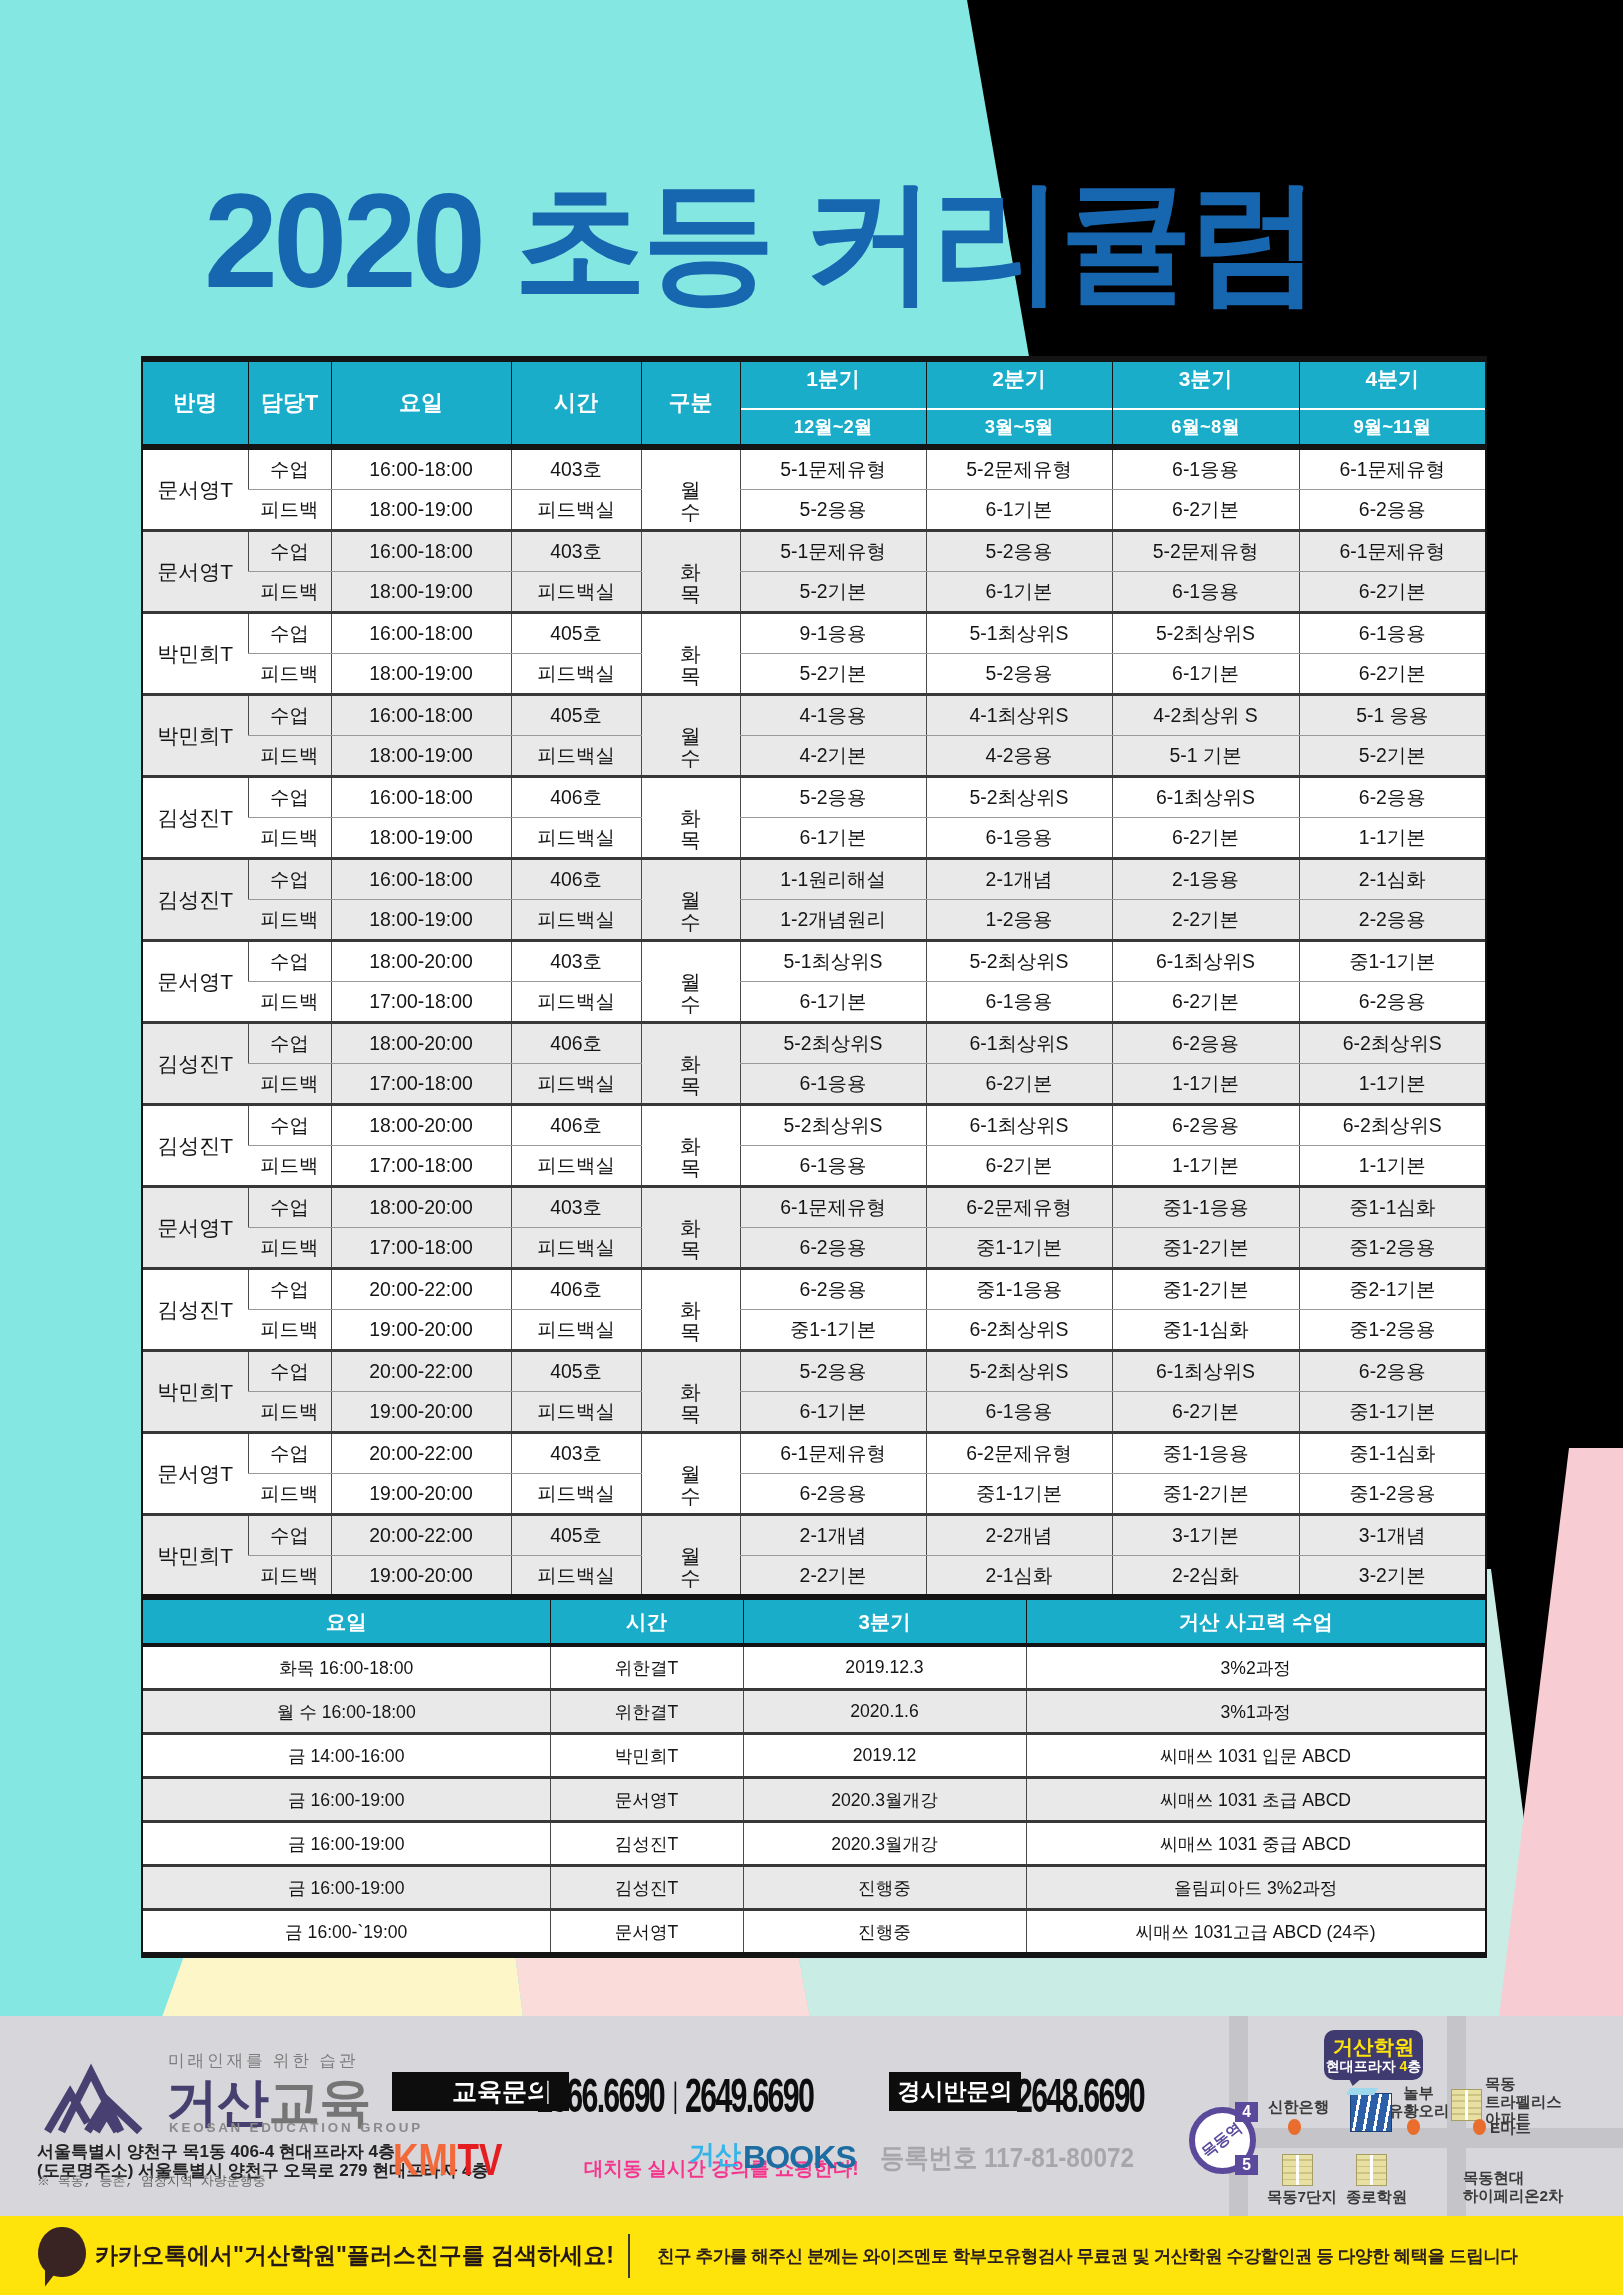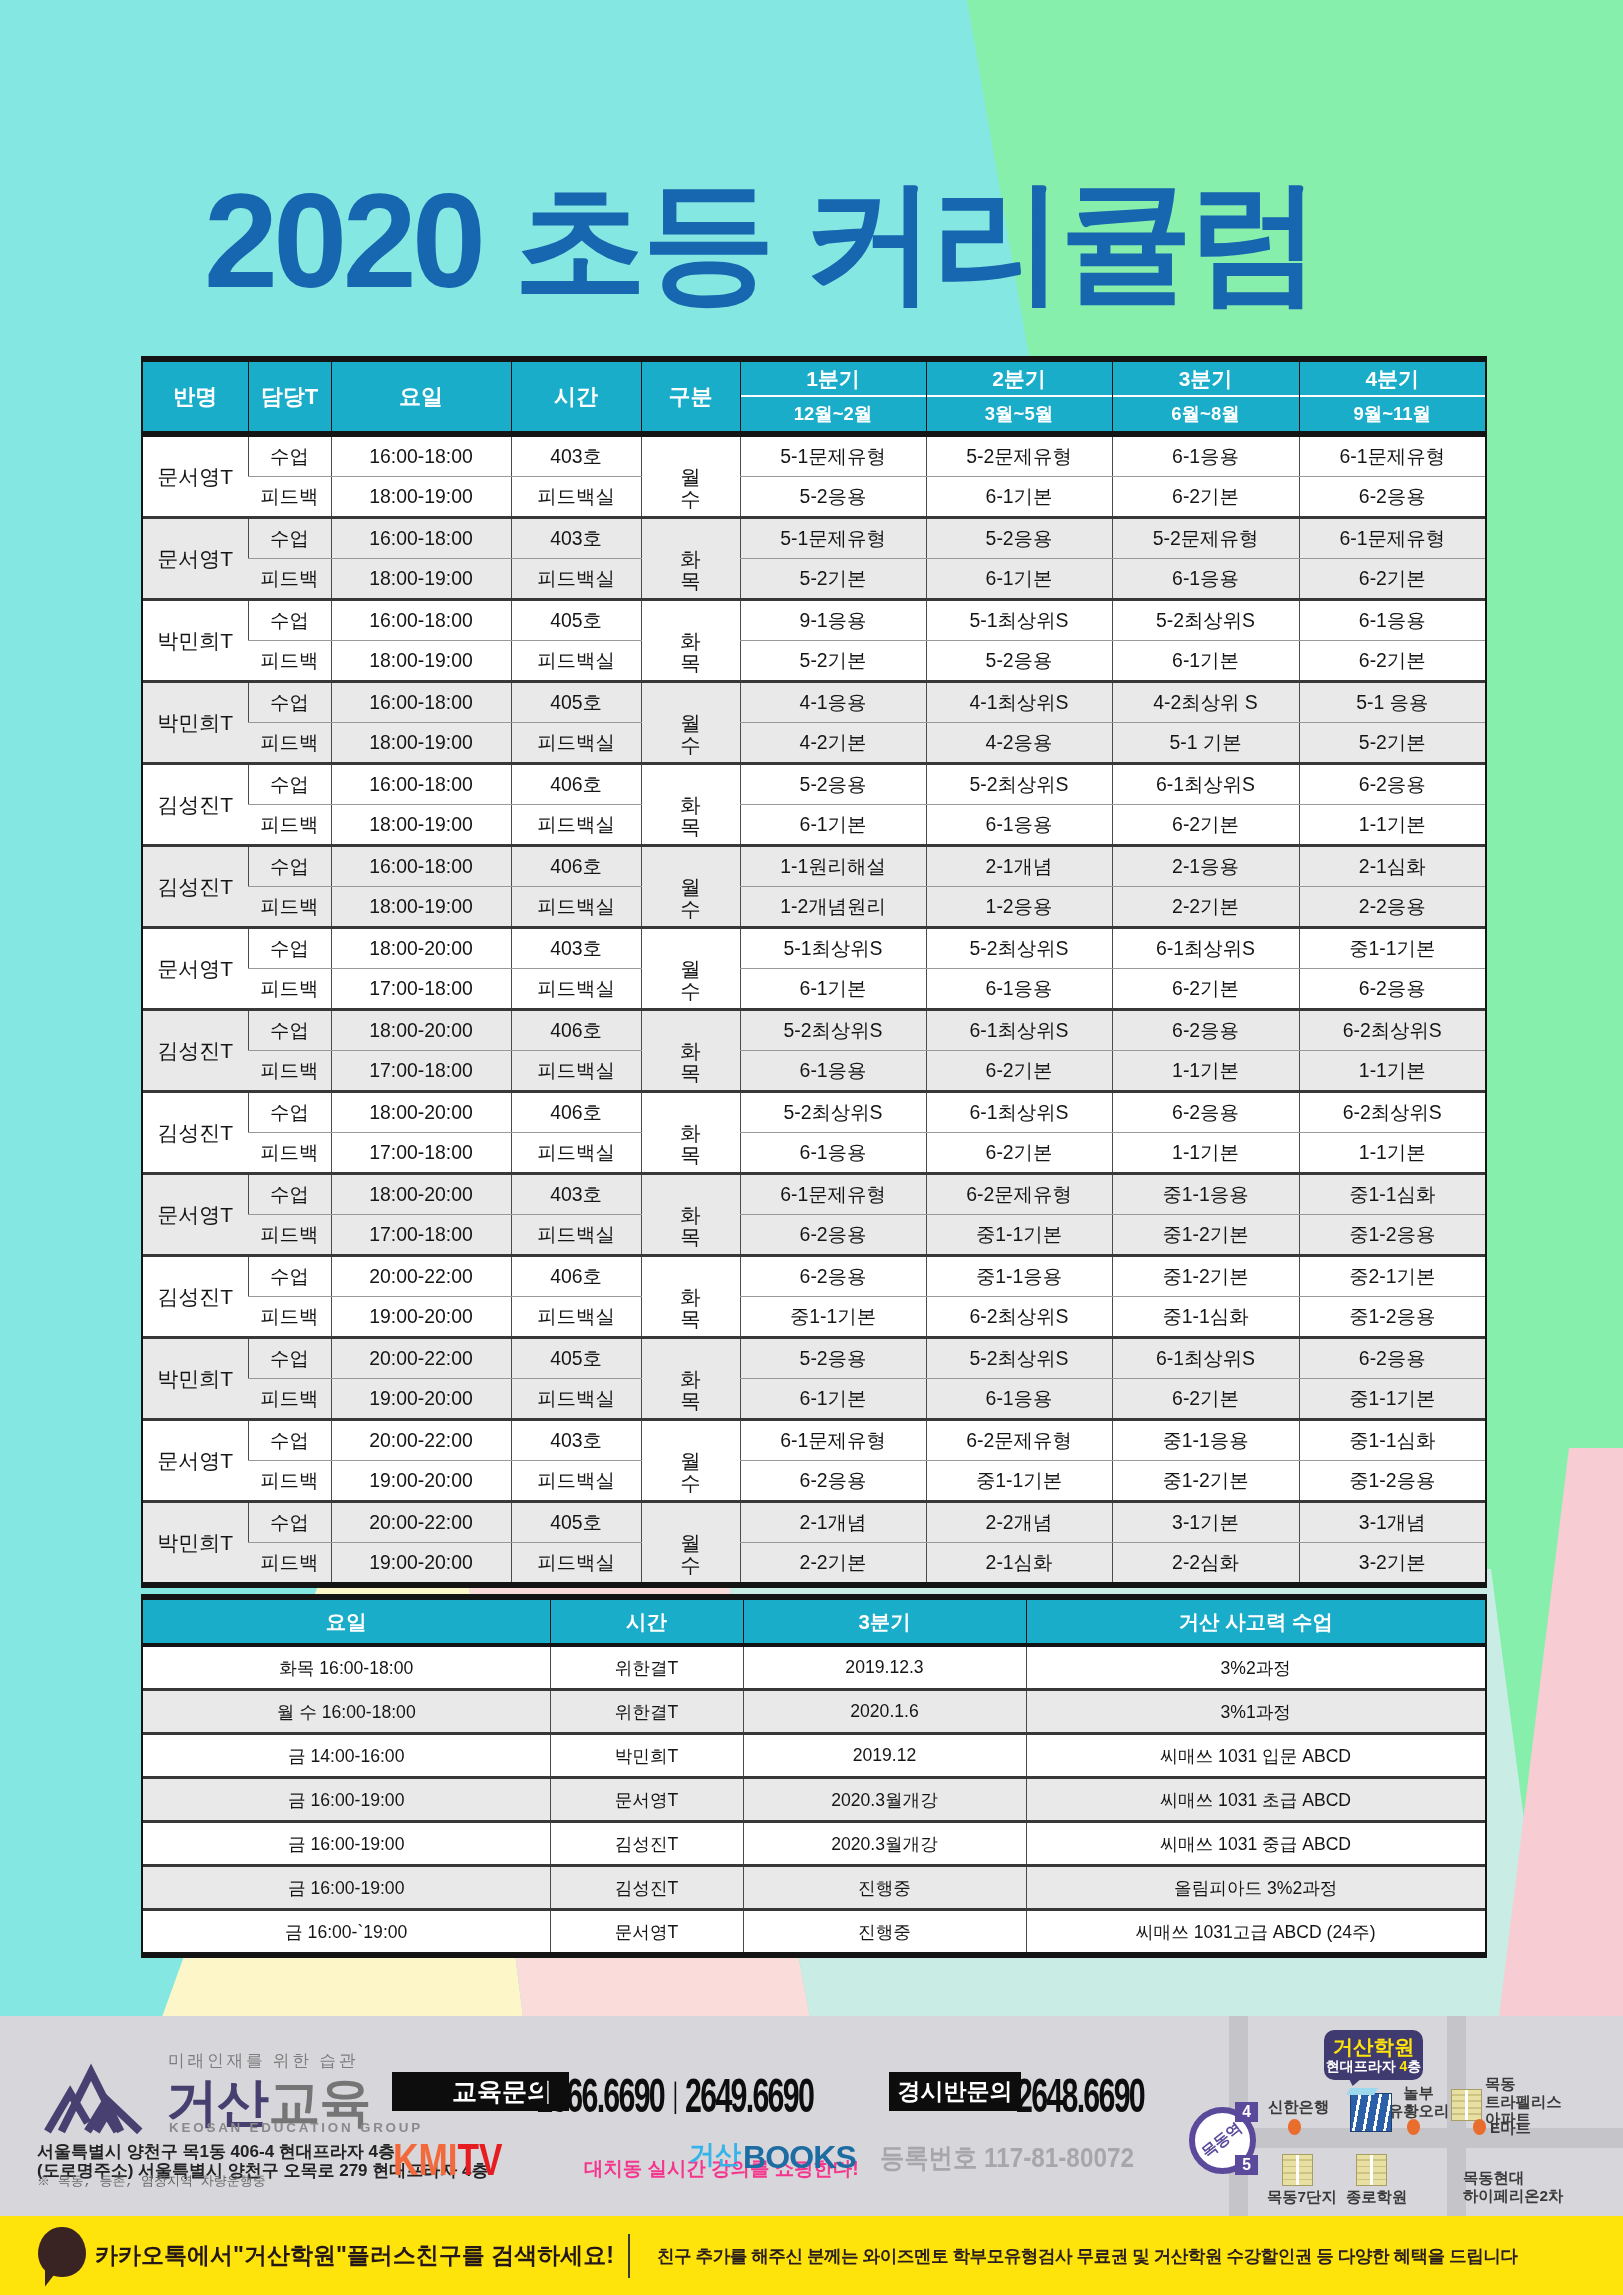--- a/index.html
+++ b/index.html
@@ -1,36 +1,36 @@
 <!DOCTYPE html>
 <html style="font-size:7.4px"><head>
 <meta charset="utf-8">
 <style>
   html,body{margin:0;padding:0;}
   body{font-family:"Liberation Sans","DejaVu Sans",sans-serif;}
-  .page{position:relative;width:1623px;height:2295px;background:#86efac;overflow:hidden;}
+  .page{position:relative;width:1623px;height:2295px;background:#000000;overflow:hidden;}
   .bg,.bg>div{position:absolute;inset:0;}
   .bg-turquoise{background:#84e7e1;clip-path:polygon(0 0,967px 0,1240px 1570px,1101px 2017px,0 2017px);}
   .bg-yellow{background:#fcf6c8;clip-path:polygon(324px 1569px,467px 1569px,523px 2017px,162px 2017px);}
   .bg-palepink{background:#fadcda;clip-path:polygon(467px 1569px,726px 1569px,810px 2017px,523px 2017px);}
   .bg-mint{background:#c9ede4;clip-path:polygon(726px 1569px,1491px 1569px,1550px 2017px,810px 2017px);}
   .bg-pink{background:#f8ccd3;clip-path:polygon(1569px 1448px,1623px 1448px,1623px 2017px,1499px 2017px);}
 
   .title{position:absolute;left:204px;top:153px;margin:0;font-size:133px;font-weight:900;
          color:#1766b0;letter-spacing:-4.6px;white-space:nowrap;}
 
   
   .t1wrap{position:absolute;left:141px;top:356px;width:1342px;background:#fff;
           border:2.8px solid #141414;border-top-width:6.5px;border-bottom-width:6.5px;}
   table{width:100%;border-collapse:collapse;table-layout:fixed;}
   #t1 thead th{background:#19adc9;color:#fff;height:69px;font-size:22px;font-weight:bold;
                border-left:1.9px solid #141414;border-bottom:6.5px solid #141414;vertical-align:middle;padding:0;}
   #t1 thead th:first-child{border-left:none;}
   #t1 thead th.qh .q{height:33px;line-height:33px;font-size:21px;}
-  #t1 thead th.qh .m{height:34px;line-height:34px;font-size:18.5px;border-top:2.3px solid #fff;font-weight:bold;}
+  #t1 thead th.qh .m{height:34px;line-height:34px;font-size:18.5px;border-top:2.3px solid #fff;font-weight:bold;margin-top:13px;}
   #t1 td{height:39px;font-size:19.4px;color:#151515;text-align:center;vertical-align:middle;
          border-left:1.9px solid #4a4a4a;background:#fff;padding:0;}
   #t1 td:first-child{border-left:none;}
   #t1 td.teacher{font-size:21px;}
   #t1 tr.alt td{background:#e9e9e9;}
   #t1 tr.sub1 td{border-bottom:1.9px solid #999;}
   #t1 tr.sub1 td.teacher, #t1 tr.sub1 td.day{border-bottom:none;}
   #t1 tr.group-start td{border-top:3.7px solid #383838;}
   #t1 td.day{writing-mode:vertical-rl;text-orientation:upright;letter-spacing:2.8px;font-size:20.4px;}
 

